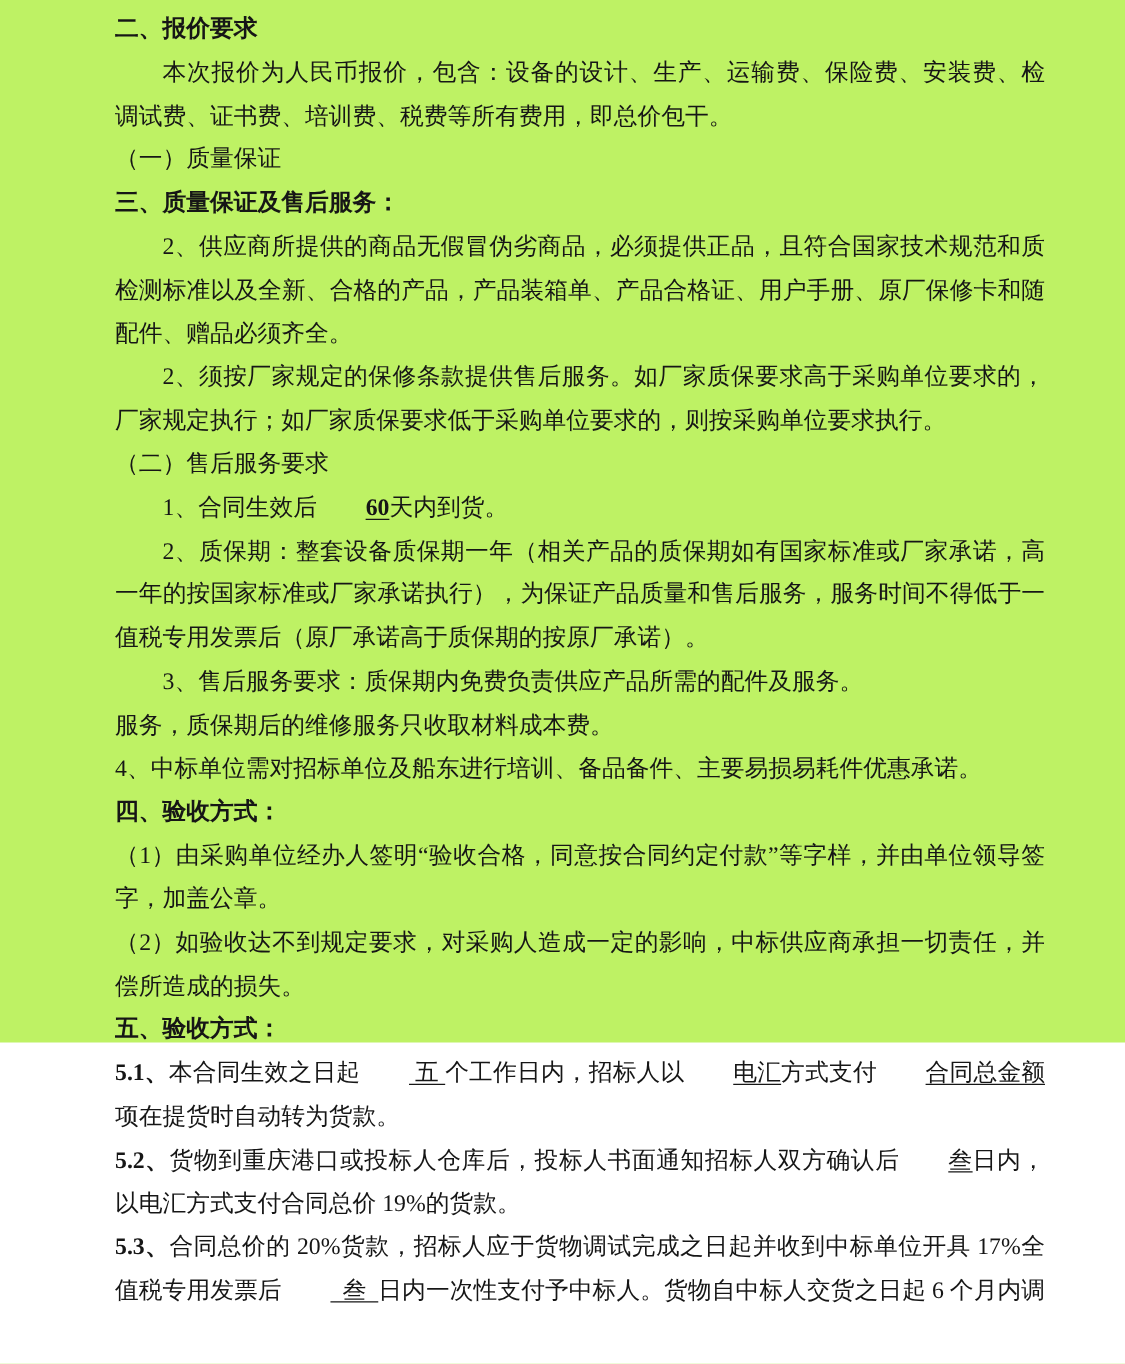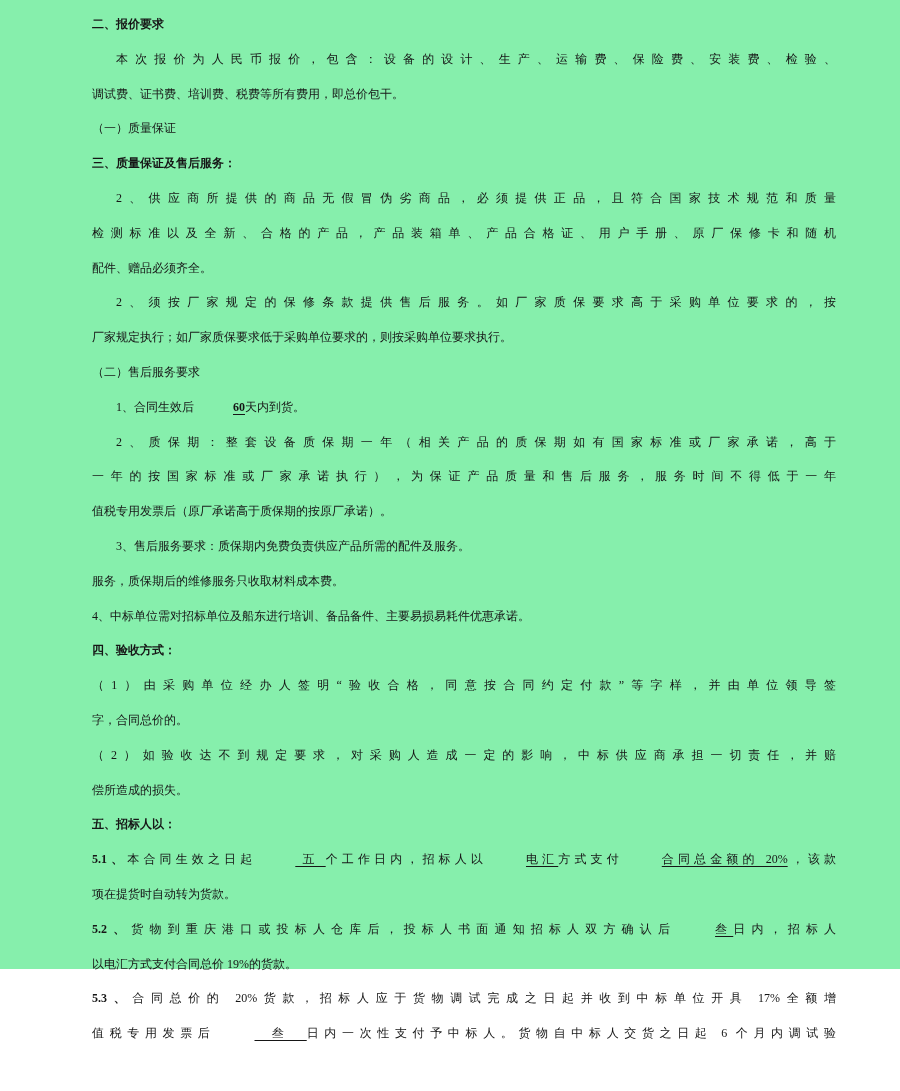--- a/index.html
+++ b/index.html
@@ -5,25 +5,25 @@
   html, body { margin: 0; padding: 0; }
   body {
     width: 900px;
     height: 1091px;
     background: #ffffff;
     overflow: hidden;
   }
   .page {
     box-sizing: border-box;
     width: 900px;
-    height: 969px;
-    background: #86efac;
+    height: 834px;
+    background: #bef264;
     padding: 7px 64px 0 92px;
     font-family: "Liberation Serif", "DejaVu Serif", serif;
-    font-size: 12px;
+    font-size: 19px;
     color: #161616;
   }
   .line {
     line-height: 34.8px;
     height: 34.8px;
     overflow: hidden;
     text-align: left;
     white-space: normal;
   }
   .just {
@@ -52,24 +52,24 @@
       <div class="line"><span class="">（二）售后服务要求</span></div>
       <div class="line ind2"><span class="">1、合同生效后</span><span class="b u">60</span><span class="">天内到货。</span></div>
       <div class="line just ind2"><span class="">2、质保期：整套设备质保期一年（相关产品的质保期如有国家标准或厂家承诺，高于</span></div>
       <div class="line just"><span class="">一年的按国家标准或厂家承诺执行），为保证产品质量和售后服务，服务时间不得低于一年</span></div>
       <div class="line"><span class="">值税专用发票后（原厂承诺高于质保期的按原厂承诺）。</span></div>
       <div class="line ind2"><span class="">3、售后服务要求：质保期内免费负责供应产品所需的配件及服务。</span></div>
       <div class="line"><span class="">服务，质保期后的维修服务只收取材料成本费。</span></div>
       <div class="line"><span class="">4、中标单位需对招标单位及船东进行培训、备品备件、主要易损易耗件优惠承诺。</span></div>
       <div class="line"><span class="b ">四、验收方式：</span></div>
       <div class="line just"><span class="">（1）由采购单位经办人签明“验收合格，同意按合同约定付款”等字样，并由单位领导签</span></div>
-      <div class="line"><span class="">字，合同总价的。</span></div>
+      <div class="line"><span class="">字，加盖公章。</span></div>
       <div class="line just"><span class="">（2）如验收达不到规定要求，对采购人造成一定的影响，中标供应商承担一切责任，并赔</span></div>
       <div class="line"><span class="">偿所造成的损失。</span></div>
-      <div class="line"><span class="b ">五、招标人以：</span></div>
+      <div class="line"><span class="b ">五、验收方式：</span></div>
       <div class="line just"><span class="b ">5.1、</span><span class="">本合同生效之日起</span><span class="u">&nbsp;五&nbsp;</span><span class="">个工作日内，招标人以</span><span class="u">电汇</span><span class="">方式支付</span><span class="u">合同总金额的 20%</span><span class="">，该款</span></div>
       <div class="line"><span class="">项在提货时自动转为货款。</span></div>
       <div class="line just"><span class="b ">5.2、</span><span class="">货物到重庆港口或投标人仓库后，投标人书面通知招标人双方确认后</span><span class="u">叁</span><span class="">日内，招标人</span></div>
       <div class="line"><span class="">以电汇方式支付合同总价 19%的货款。</span></div>
       <div class="line just"><span class="b ">5.3、</span><span class="">合同总价的 20%货款，招标人应于货物调试完成之日起并收到中标单位开具 17%全额增</span></div>
       <div class="line just"><span class="">值税专用发票后</span><span class="u">&nbsp;&nbsp;叁&nbsp;&nbsp;</span><span class="">日内一次性支付予中标人。货物自中标人交货之日起 6 个月内调试验</span></div>
     </div>
 </div>
 
 </body></html>

